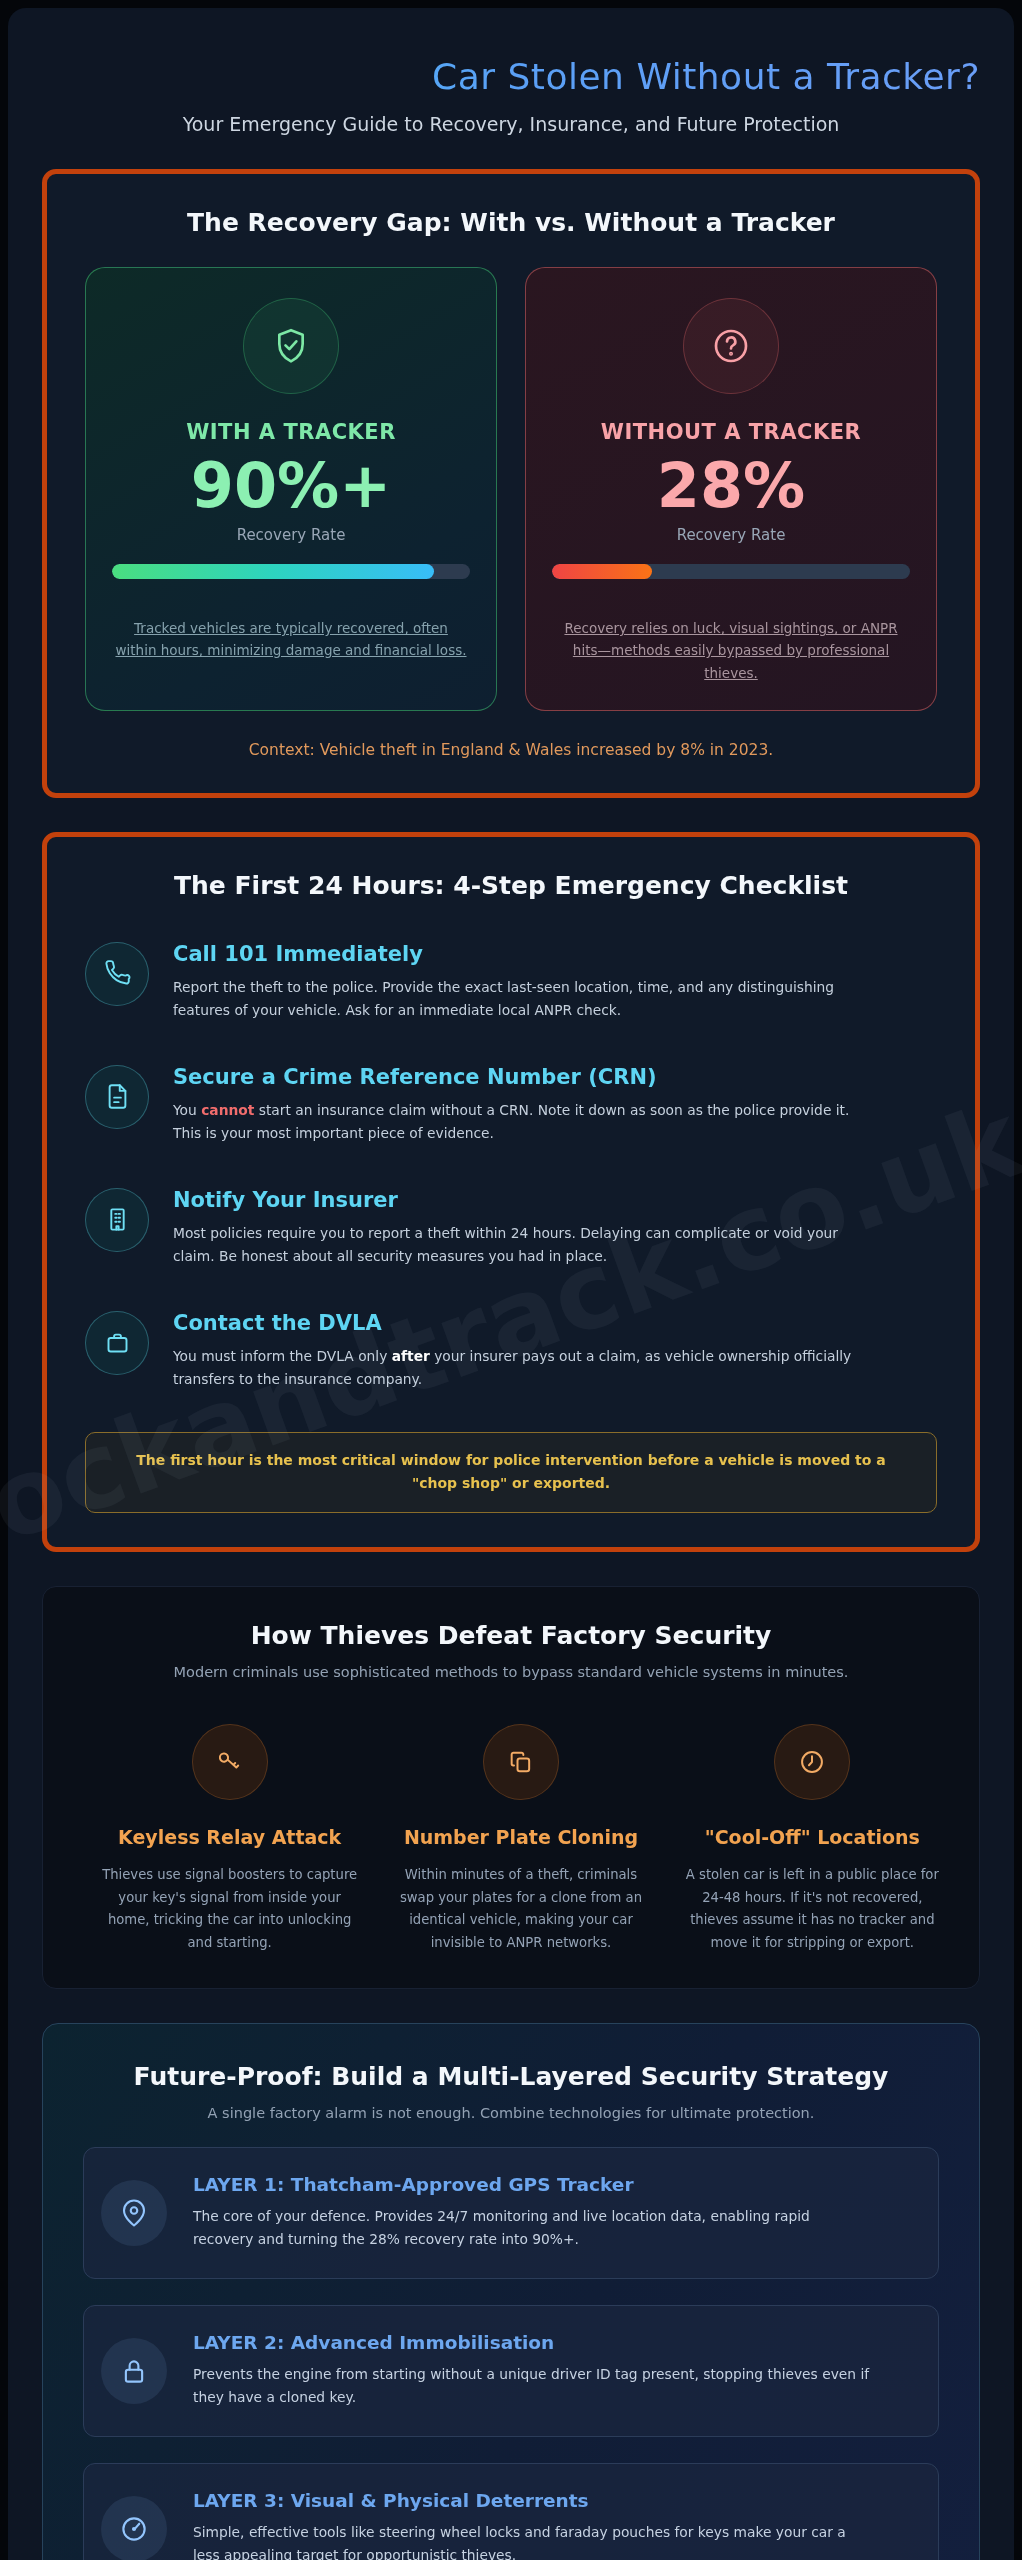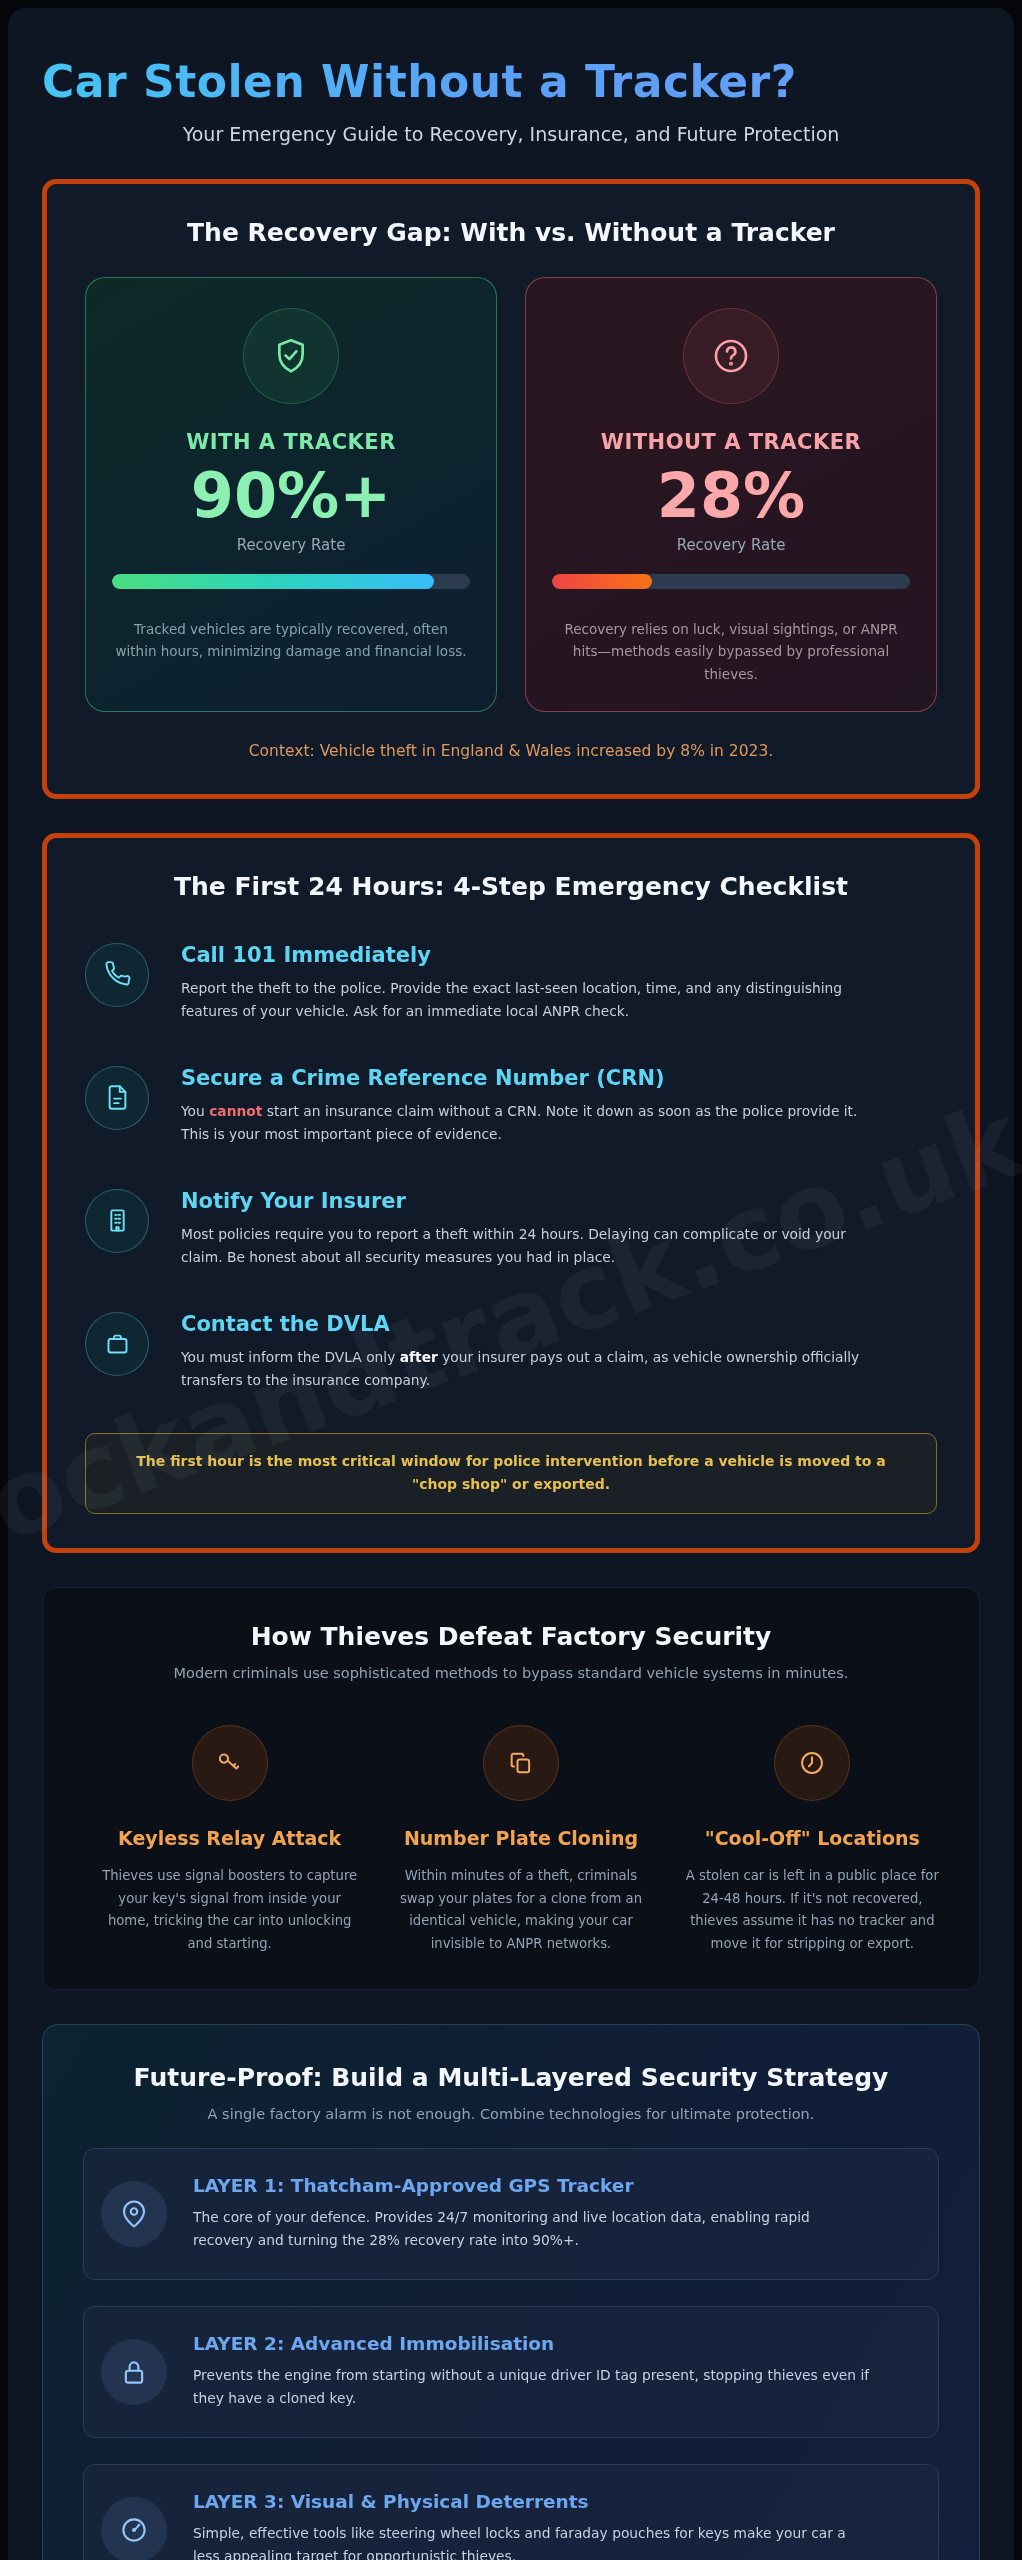--- a/index.html
+++ b/index.html
@@ -13,23 +13,23 @@
     overflow: hidden;
   }
   .page {
     margin: 8px;
     background:#0e1624;
     border-radius: 18px;
     padding: 48px 34px 40px;
   }
   
   .main-title {
-    text-align:left;
-    font-size: 44px;
-    font-weight: bold;
+    text-align:right;
+    font-size: 36px;
+    font-weight: normal;
     letter-spacing: .5px;
     background: linear-gradient(90deg,#45c5f4,#5aa0f6,#6a9ef7);
     -webkit-background-clip: text;
     background-clip: text;
     color: transparent;
   }
   .main-subtitle {
     text-align:center;
     margin-top: 16px;
     font-size: 19px;
@@ -88,35 +88,36 @@
     margin-top: 20px;
     height: 15px;
     border-radius: 8px;
     background:#2d3b4f;
     overflow:hidden;
   }
   .bar-fill { height:100%; border-radius: 8px; }
   .good .bar-fill { background: linear-gradient(90deg,#4ade80,#2dd4bf,#38bdf8); }
   .bad  .bar-fill { background: linear-gradient(90deg,#ef4444,#f97316); }
   .tracker-desc {
-    margin: 29px auto 0;
+    margin: 38px auto 0;
     max-width: 360px;
     font-size: 13.5px;
     line-height: 1.65;
+    text-decoration: underline;
   }
   .good .tracker-desc { color:#86a2ad; }
   .bad  .tracker-desc { color:#a9959e; }
   .context-note {
     margin-top: 30px;
     text-align:center;
     font-size: 15.5px;
     color:#e1995c;
   }
   
-  .step-row { display:flex; gap: 32px; margin-top: 42px; align-items:flex-start; }
+  .step-row { display:flex; gap: 24px; margin-top: 42px; align-items:flex-start; }
   .step-icon-circle {
     flex: 0 0 auto;
     width: 64px; height: 64px;
     border-radius: 50%;
     background:#0f2733;
     border:1px solid rgba(103,232,249,.3);
     color:#6fe0f5;
     display:flex; align-items:center; justify-content:center;
   }
   .step-title { font-size: 21px; font-weight: bold; color:#5ed5f3; }

